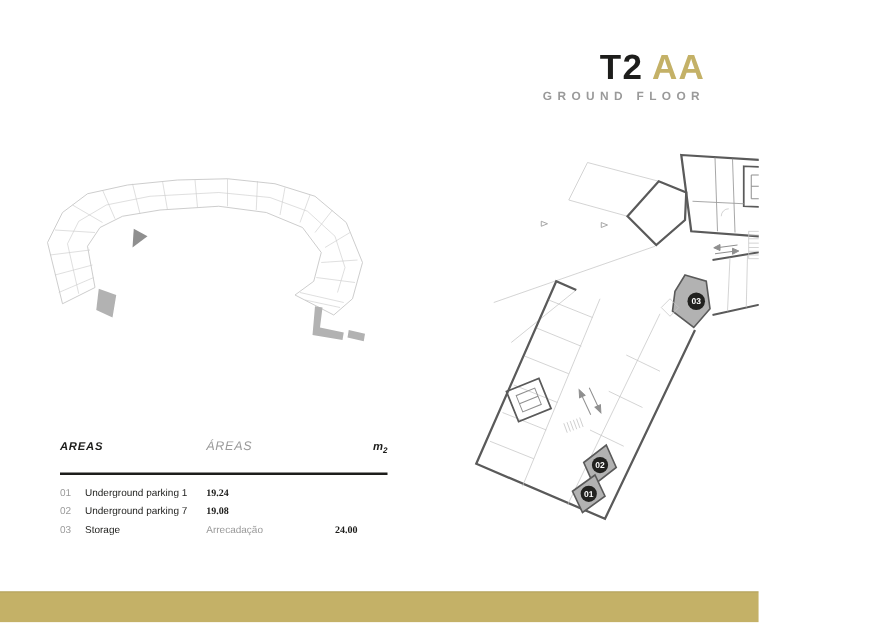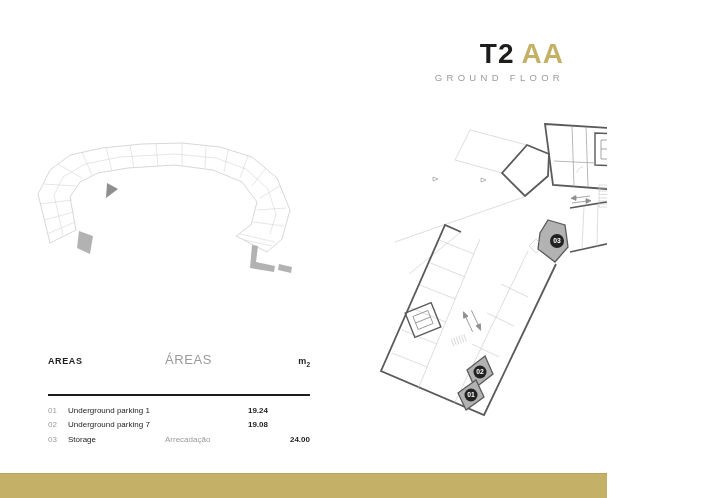--- a/index.html
+++ b/index.html
@@ -13,45 +13,45 @@
     color: var(--dark);
   }
 
   
   .title-block { position: absolute; top: 40px; right: 43px; text-align: right; }
   .title-main { font-size: 28px; font-weight: 700; letter-spacing: 1px; line-height: 28px; white-space: nowrap; }
   .title-main .proj { color: var(--dark); }
   .title-main .unit { color: var(--accent-gold); margin-left: 7px; }
   .title-floor {
     margin-top: 4px; font-size: 9.5px; letter-spacing: 4.3px;
-    color: var(--gray-text); font-weight: 400; white-space: nowrap;
+    color: var(--gray-text); font-weight: 700; white-space: nowrap;
   }
 
   
   .site-plan { position: absolute; left: 30px; top: 142px; }
 
   
   .areas-table { position: absolute; left: 48px; top: 352px; width: 262px; }
   .tbl-header {
     display: grid; grid-template-columns: 117px 1fr 42px;
-    align-items: baseline; padding-bottom: 26px; border-bottom: 2px solid var(--dark);
+    align-items: baseline; padding-bottom: 13px; border-bottom: 2px solid var(--dark); font-style: italic;
   }
   .th-en { font-size: 9px; font-weight: 700; letter-spacing: 0.6px; color: var(--dark); }
-  .th-pt { font-size: 13px; font-weight: 400; letter-spacing: 0.6px; color: var(--gray-text); }
+  .th-pt { font-size: 10px; font-weight: 400; letter-spacing: 0.6px; color: var(--gray-text); }
   .th-unit { font-size: 9px; font-weight: 700; color: var(--dark); text-align: right; }
   .th-unit sub { font-size: 6.5px; }
   .tbl-rows { margin-top: 10px; }
   .tbl-row {
     display: grid; grid-template-columns: 20px 97px 1fr 42px;
     align-items: baseline; height: 14.4px; font-size: 8px;
   }
   .td-num { color: var(--gray-text); }
   .td-en { font-weight: 400; color: var(--dark); }
   .td-pt { color: var(--gray-text); }
-  .td-area { font-weight: 700; color: var(--dark); text-align: right; }
+  .td-area { font-weight: 700; color: var(--dark); text-align: left; font-family: Liberation Serif, serif; }
 
   
   .floor-plan { position: absolute; left: 368px; top: 113px; }
   .wall  { stroke: var(--wall-dark); stroke-width: 1.8; fill: none; stroke-linejoin: miter; }
   .wallm { stroke: #8f8f8f; stroke-width: 0.8; fill: none; }
   .lite  { stroke: var(--line-light); stroke-width: 0.6; fill: none; }
   .med   { stroke: #9a9a9a; stroke-width: 0.7; fill: none; }
   .hl    { fill: var(--highlight-fill); stroke: var(--wall-dark); stroke-width: 1.3; }
   .badge-circle { fill: var(--badge-bg); }
   .badge-label {

